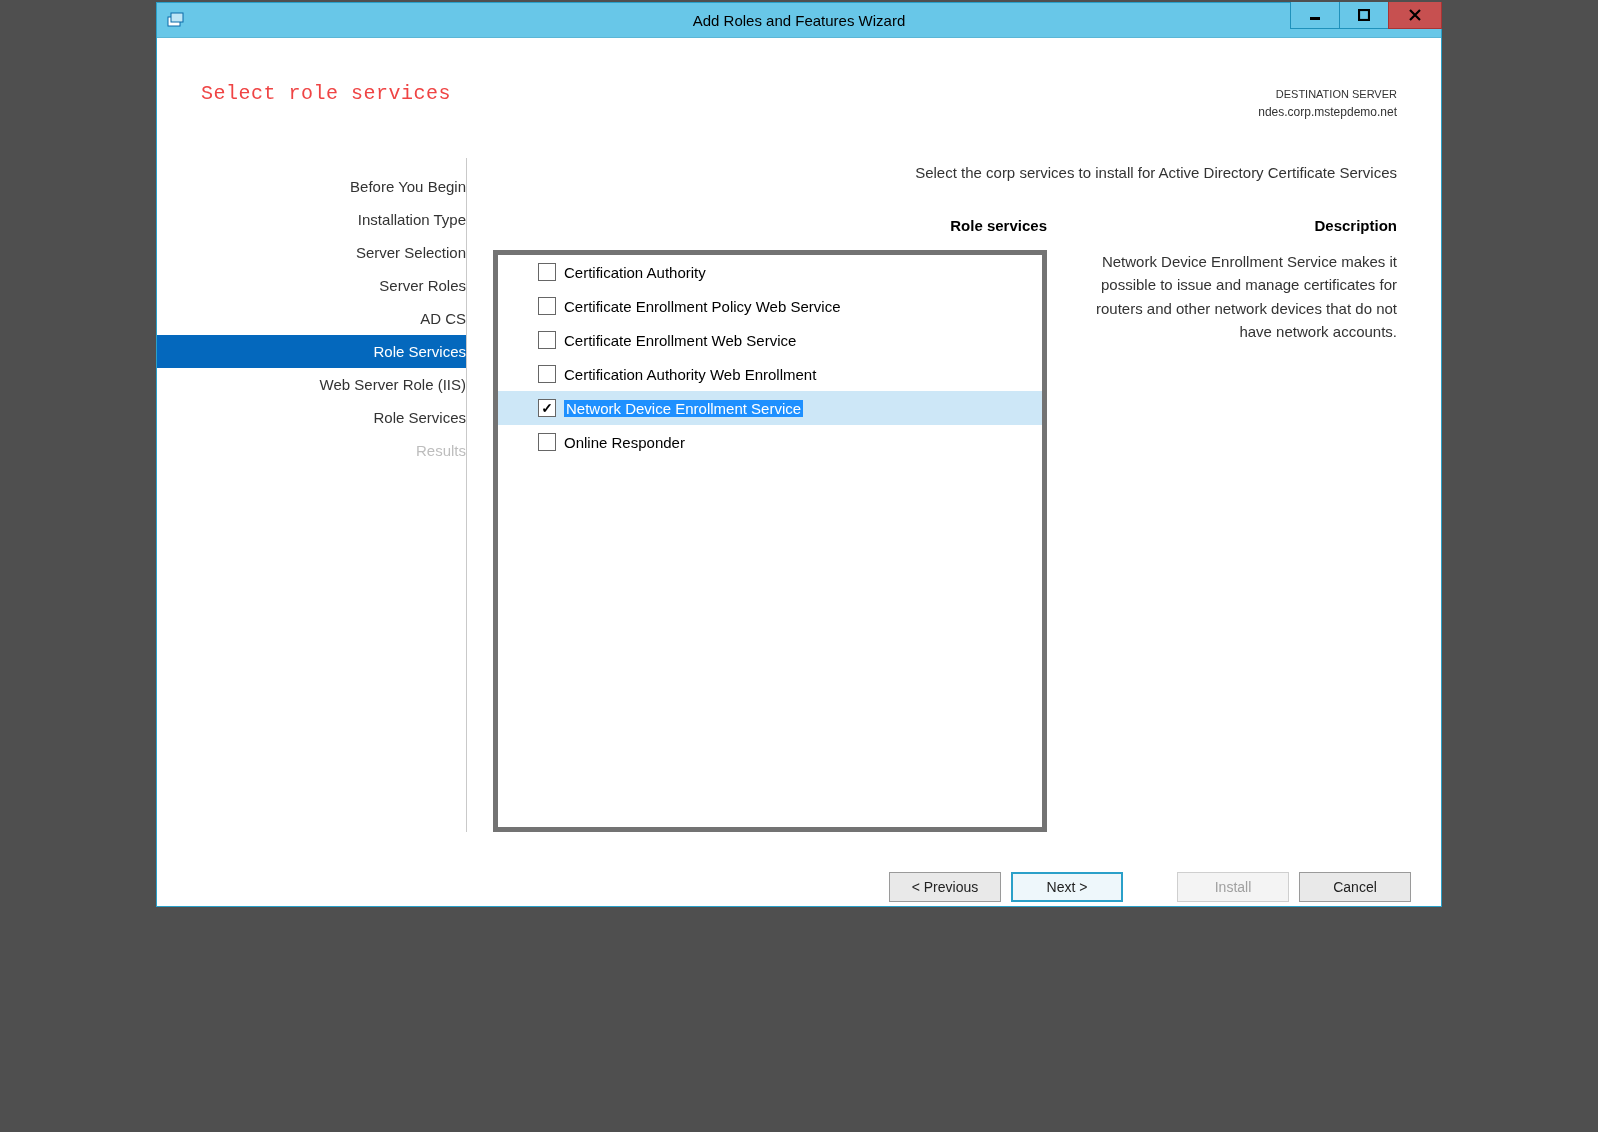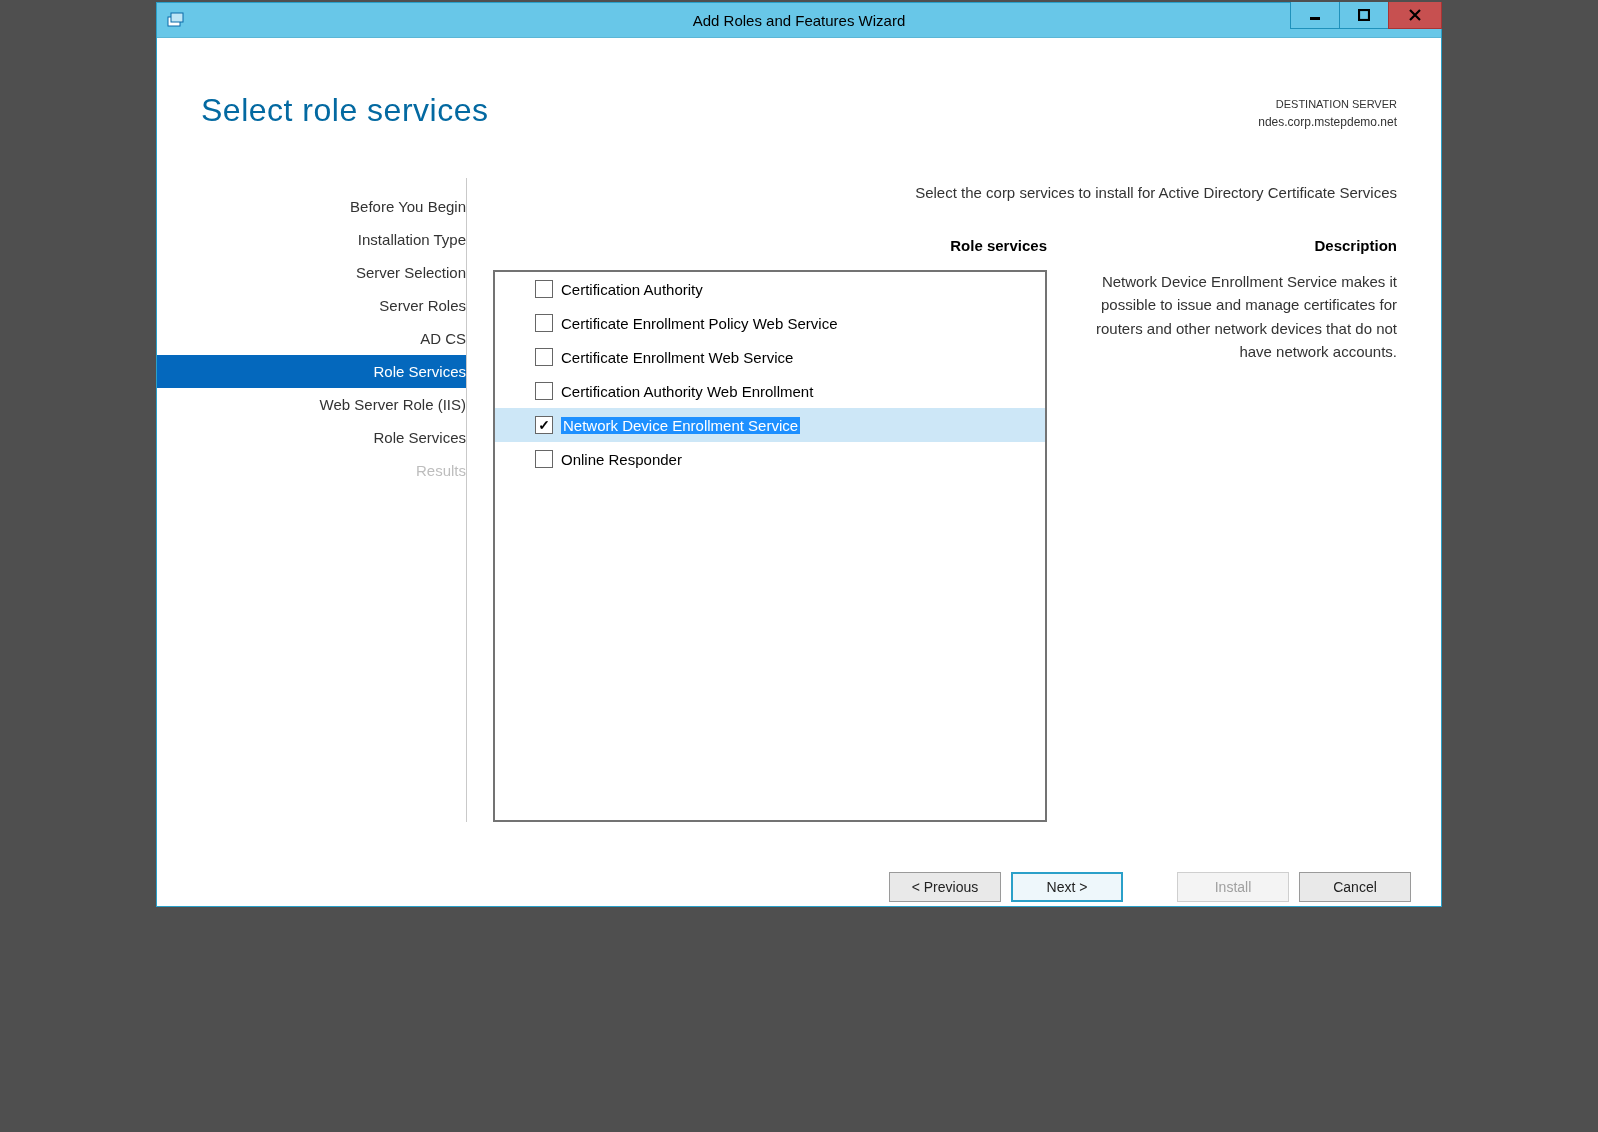--- a/index.html
+++ b/index.html
@@ -14,21 +14,20 @@
   }
 
   .window {
     width: 1286px;
     height: 905px;
     background: #ffffff;
     border: 1px solid #2aa0c9;
     display: flex;
     flex-direction: column;
     position: relative;
-    gap: 10px;
   }
 
   
   .titlebar {
     height: 35px;
     background: #68c7e8;
     display: flex;
     align-items: center;
     position: relative;
     border-bottom: 1px solid #5bb6d6;
@@ -64,24 +63,25 @@
   .win-btn svg, .win-btn span { pointer-events:none; }
 
   
   .header-area {
     padding: 44px 44px 0 44px;
     display:flex;
     align-items: flex-start;
     height: 120px;
   }
   .page-title {
-    font-size: 32px;
+    font-size: 20px;
     font-weight: 300;
-    color:#0369a1;
+    color:#ef4444;
     letter-spacing: 0.5px;
+    font-family: Liberation Mono, monospace;
   }
   .dest-block {
     margin-left:auto;
     text-align:right;
     font-size:12px;
     color:#333;
     line-height:1.5;
     padding-top:4px;
   }
   .dest-label{font-size:11px;}
@@ -135,21 +135,21 @@
   }
   .col-left { flex:1; display:flex; flex-direction:column; }
   .col-right { width:310px; }
   .section-title {
     font-weight:600;
     font-size:15px;
     margin-bottom:16px;
   }
   .listbox {
     flex:1;
-    border:2px solid #737373;
+    border:5px solid #737373;
     background:#fff;
     padding:0;
     overflow:auto;
     min-height:490px;
   }
   .opt {
     display:flex;
     align-items:center;
     height:34px;
     padding-left:40px;

